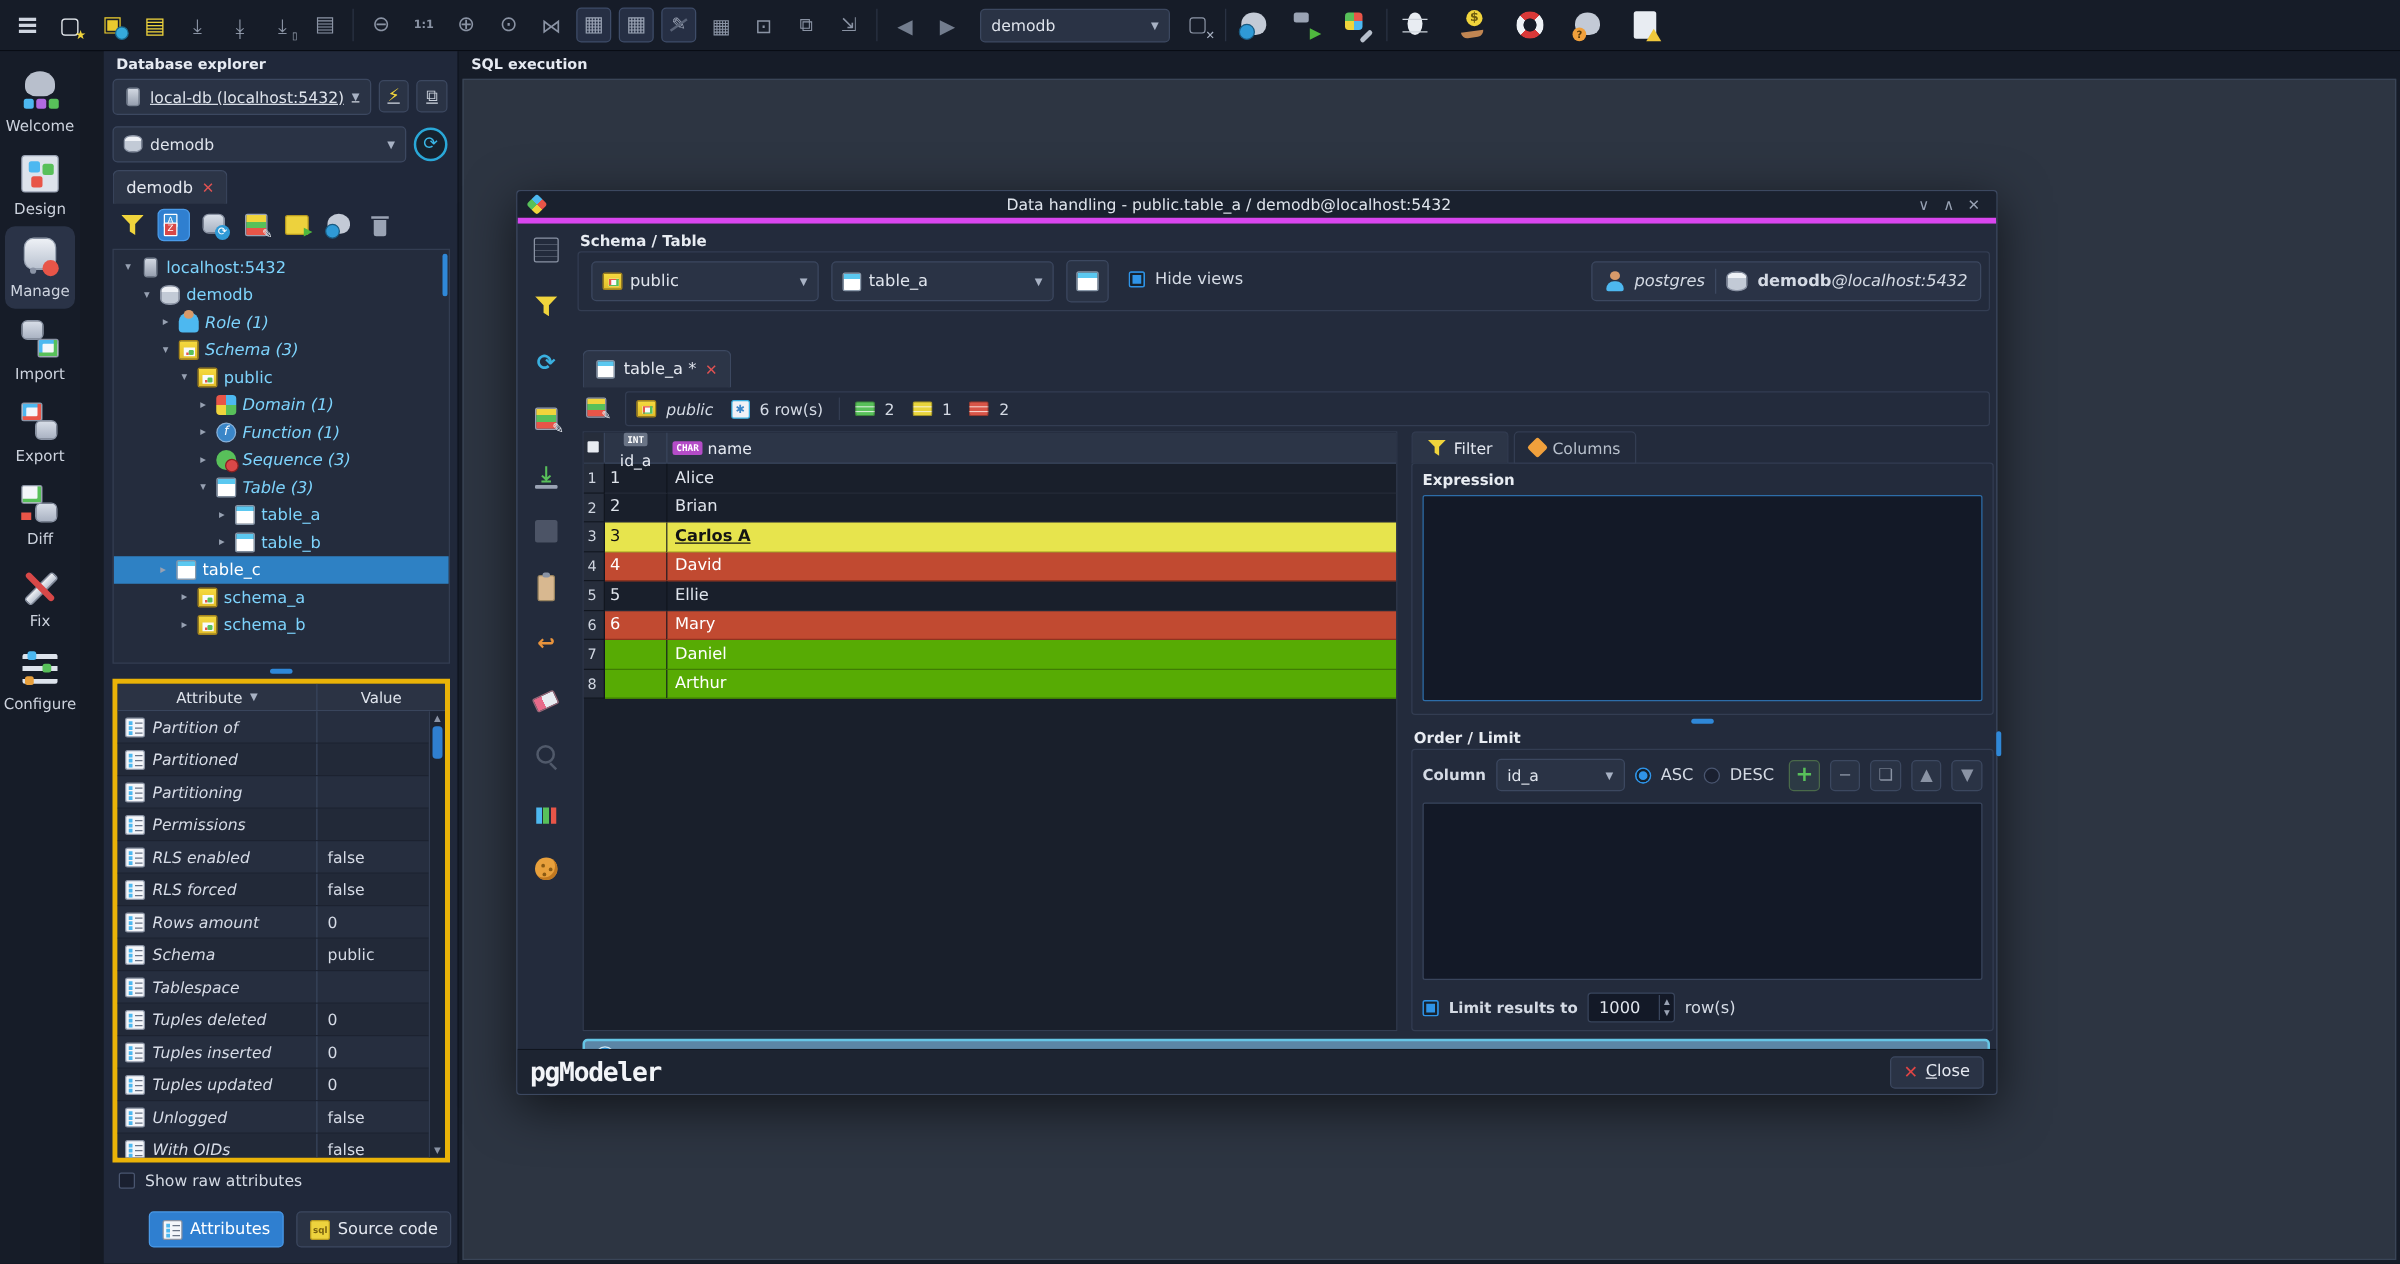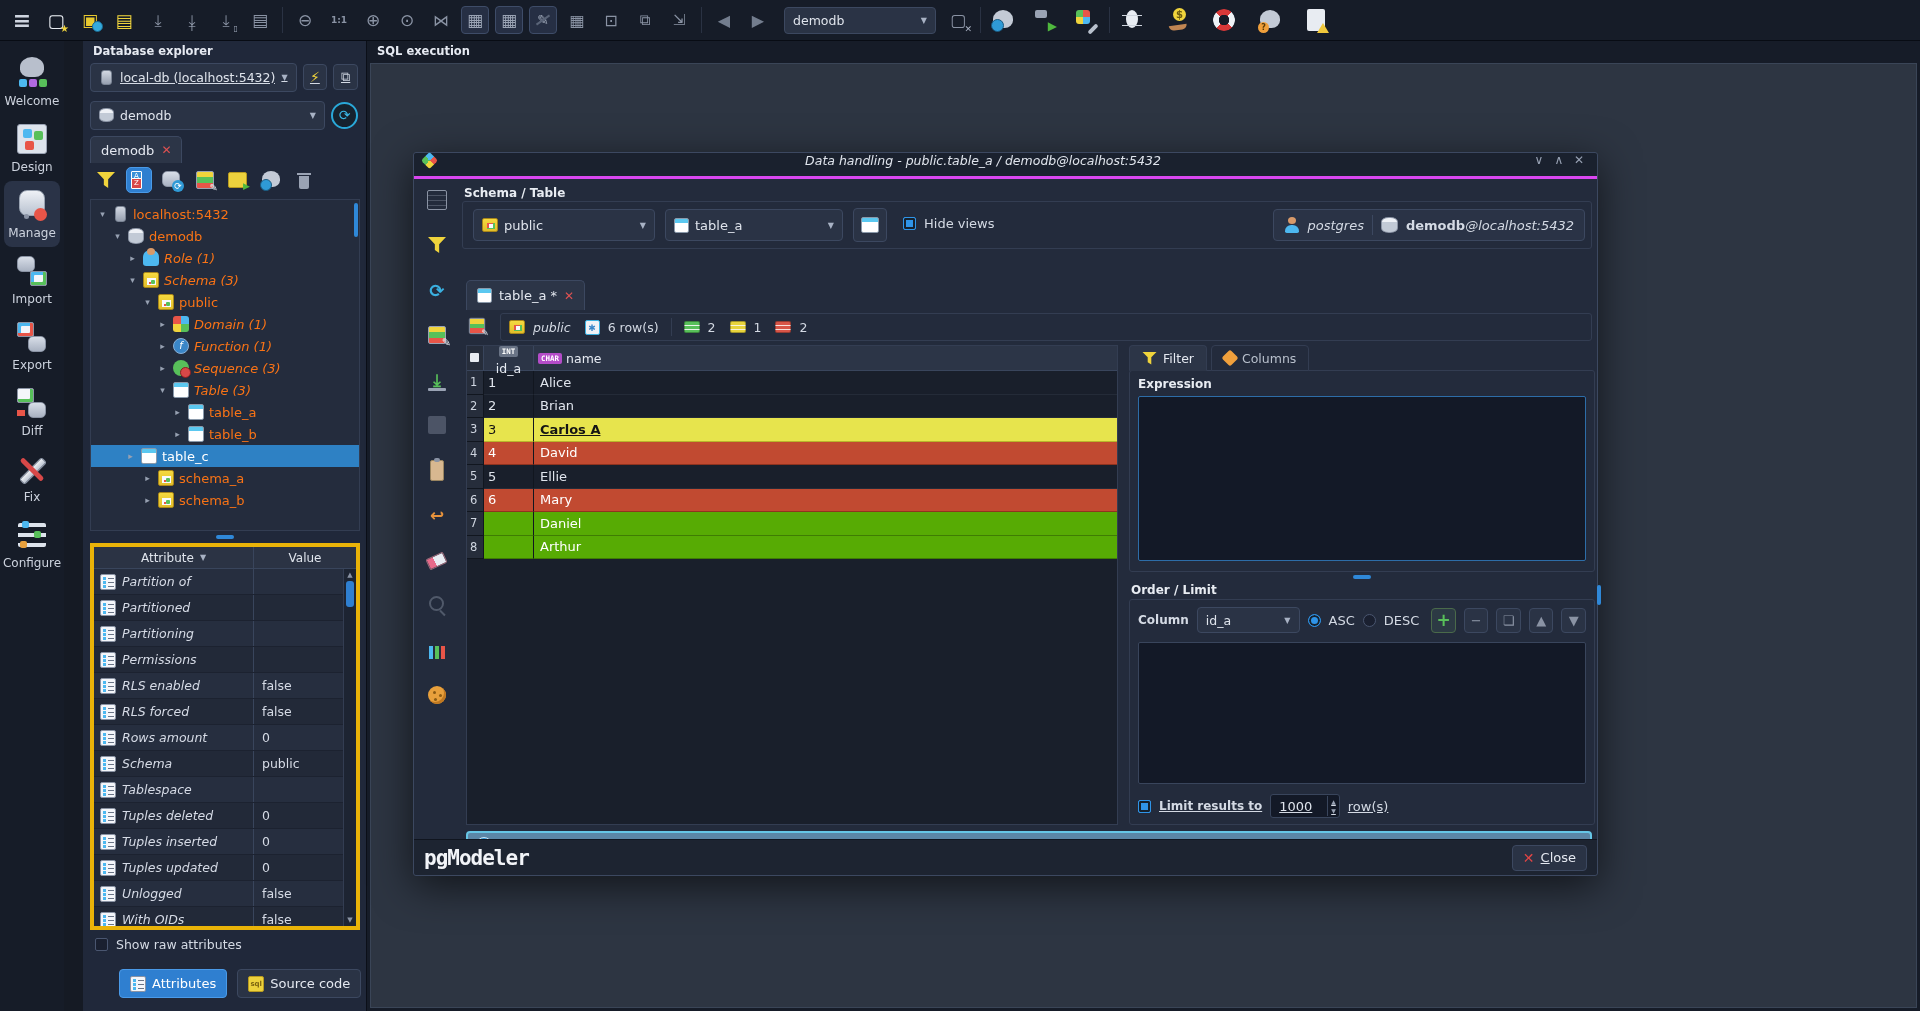--- a/index.html
+++ b/index.html
@@ -102,21 +102,21 @@
   .xt-edit::after{content:"✎";position:absolute;right:0;bottom:0;font-size:10px;color:#e8ecf2;}
   .xt-new::before{content:"";position:absolute;left:3px;top:5px;width:17px;height:14px;background:#edd23d;border-radius:2px;border:1px solid #b89a20;}
   .xt-new::after{content:"▶";position:absolute;right:1px;bottom:2px;font-size:9px;color:#4fb83e;}
   .xt-sql::before{content:"";position:absolute;inset:4px 4px 6px 4px;background:#c3cad6;border-radius:50% 50% 42% 42%;}
   .xt-sql::after{content:"";position:absolute;left:2px;bottom:2px;width:10px;height:10px;border-radius:50%;background:#2f9ad6;border:1px solid #1a5a80;}
   .xt-drop::before{content:"";position:absolute;left:8px;top:9px;right:8px;bottom:4px;background:#9aa3b4;border-radius:0 0 2px 2px;}
   .xt-drop::after{content:"";position:absolute;left:6px;top:6px;right:6px;height:2px;background:#9aa3b4;}
 
   
   #tree { background:#242c3d; border:1px solid #333d52; overflow:hidden; }
-  .trow { display:flex; align-items:center; gap:5px; height:22px; white-space:nowrap; font-size:13px; color:#f97316; }
+  .trow { display:flex; align-items:center; gap:5px; height:22px; white-space:nowrap; font-size:13px; color:#7dd3fc; }
   .trow.selected { background:#2e81c4; color:#fff; }
   .trow .lbl.it { font-style:italic; }
   .expander { width:11px; font-size:9px; color:#97a1b2; text-align:center; flex:none; }
   .exp-open::before{content:"▾";} .exp-closed::before{content:"▸";}
   .ti { width:16px; height:16px; flex:none; position:relative; border-radius:2px; }
   .ti-server{width:11px;margin:0 2px;background:linear-gradient(#d2d8e2,#97a0b0);border-radius:3px;border:1px solid #7a8494;}
   .ti-database{background:linear-gradient(#eef1f6 0 30%,#c2cad6 30%);border-radius:45%/30%;border:1px solid #8a93a4;}
   .ti-role{background:#4db8f0;border-radius:45% 45% 20% 20%;}
   .ti-role::before{content:"";position:absolute;left:4px;top:-2px;width:8px;height:7px;border-radius:50%;background:#d89a6a;}
   .ti-schema{background:linear-gradient(#f5d93f,#e2be2a);border:1px solid #a8861a;}
@@ -152,21 +152,21 @@
   .btn.primary { background:#2f7fd0; border-color:#4a9ae8; color:#fff; }
   .ti-sqlfile{background:#edd23d;border:1px solid #b89a20;}
   .ti-sqlfile::before{content:"sql";position:absolute;inset:0;font-size:7px;color:#7a6210;text-align:center;line-height:15px;font-weight:bold;}
 
   
   #sql-panel { left:367px; top:41px; width:1553px; height:970px; background:#161c28; }
   #sql-body { position:absolute; left:3px; top:22px; right:3px; bottom:3px; background:#2d3542; border:1px solid #3a4557; }
 
   
   #dialog { left:413px; top:152px; width:1185px; height:724px; background:#232b3c; border:1px solid #3c4860; border-radius:3px; box-shadow:0 10px 40px rgba(0,0,0,.6); }
-  #dlg-titlebar { position:absolute; left:0; top:0; right:0; height:26px; background:#1a212e; border-bottom:3px solid #d946ef; display:flex; align-items:flex-start; padding:0 8px; border-radius:3px 3px 0 0;font-style:italic; }
+  #dlg-titlebar { position:absolute; left:0; top:0; right:0; height:26px; background:#1a212e; border-bottom:5px solid #d946ef; display:flex; align-items:center; padding:0 8px; border-radius:3px 3px 0 0; }
   #dlg-title { flex:1; text-align:center; font-size:12.5px; color:#dfe4ec; }
   .dlg-ctrl { width:20px; text-align:center; color:#98a2b4; font-size:12px; }
   .app-logo { width:15px; height:15px; border-radius:3px; background:conic-gradient(#e85548 0 25%,#f0d43c 0 50%,#58c05a 0 75%,#4db8f0 0); transform:rotate(45deg) scale(.8); }
   
   #dlg-rail { position:absolute; left:3px; top:32px; width:40px; display:flex; flex-direction:column; gap:15px; align-items:center; }
   .ric { width:30px; height:30px; border-radius:4px; position:relative; display:flex; align-items:center; justify-content:center; }
   .ric-results::before{content:"";position:absolute;inset:5px;background:linear-gradient(#e8ecf2,#cfd6e0);border:1px solid #8a93a4;border-radius:2px;background-image:repeating-linear-gradient(#0000 0 4px,#9aa3b455 4px 5px);}
   .ric-filter::before{content:"";position:absolute;left:6px;top:7px;width:18px;height:16px;background:#f0d43c;clip-path:polygon(0 0,100% 0,62% 45%,62% 100%,38% 82%,38% 45%);}
   .ric-refresh::before{content:"⟳";color:#3ab0e0;font-size:18px;font-weight:bold;}
   .ric-edit::before{content:"";position:absolute;inset:6px;background:linear-gradient(#f0d43c 0 33%,#58c05a 33% 66%,#e85548 66%);border:1px solid #9aa3b4;border-radius:2px;}
@@ -795,21 +795,21 @@
             <span>ASC</span>
             <span class="radio"></span>
             <span>DESC</span>
             <span class="obtn plus" style="margin-left:4px;">+</span>
             <span class="obtn">−</span>
             <span class="obtn">❏</span>
             <span class="obtn">▲</span>
             <span class="obtn">▼</span>
           </div>
           <div class="darkbox abs" style="left:8px;top:42px;right:8px;height:142px;border-color:#39455c;"></div>
-          <div class="xrow abs" style="left:8px;top:194px;gap:8px;text-decoration:underline;">
+          <div class="xrow abs" style="left:8px;top:194px;gap:8px;">
             <span class="cb checked"></span>
             <span class="bd" style="font-size:12px;">Limit results to</span>
             <div class="spinner">
               <span class="val">1000</span>
               <span class="arrows">
                   <span>▲</span>
                   <span>▼</span>
                 </span>
             </div>
             <span>row(s)</span>

